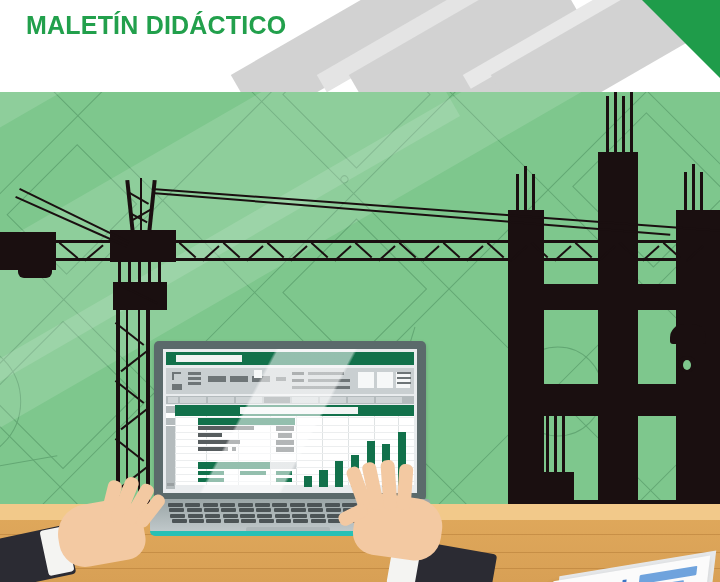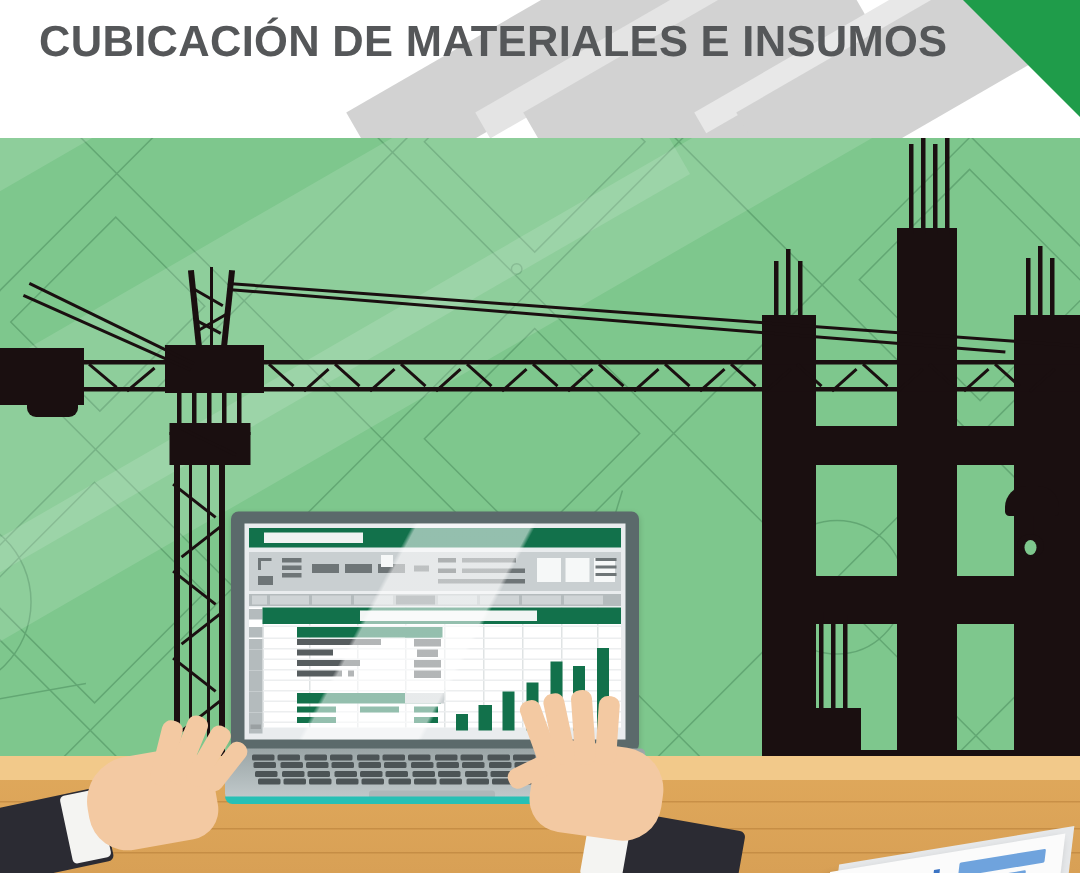--- a/index.html
+++ b/index.html
@@ -121,21 +121,21 @@
 <div id="poster">
 
   <div id="header">
     <div class="hdr-stripe s1"></div>
     <div class="hdr-stripe s2"></div>
     <div class="hdr-stripe s3"></div>
     <div class="hdr-stripe s4"></div>
     <div class="hdr-stripe s5"></div>
     <div id="hdr-greentri"></div>
     <div id="title-block">
-      <div id="title-2">CUBICACIÓN DE MATERIALES E INSUMOS</div>
+      <div id="title-1">MALETÍN DIDÁCTICO</div>
     </div>
   </div>
 
   <div id="scene">
 
     <div id="blueprint">
       <div class="bp-line bp-h" style="left:0;top:70px;width:1080px;"></div>
       <div class="bp-line bp-h" style="left:0;top:190px;width:1080px;"></div>
       <div class="bp-line bp-h" style="left:0;top:320px;width:1080px;"></div>
       <div class="bp-line bp-h" style="left:0;top:455px;width:1080px;"></div>

